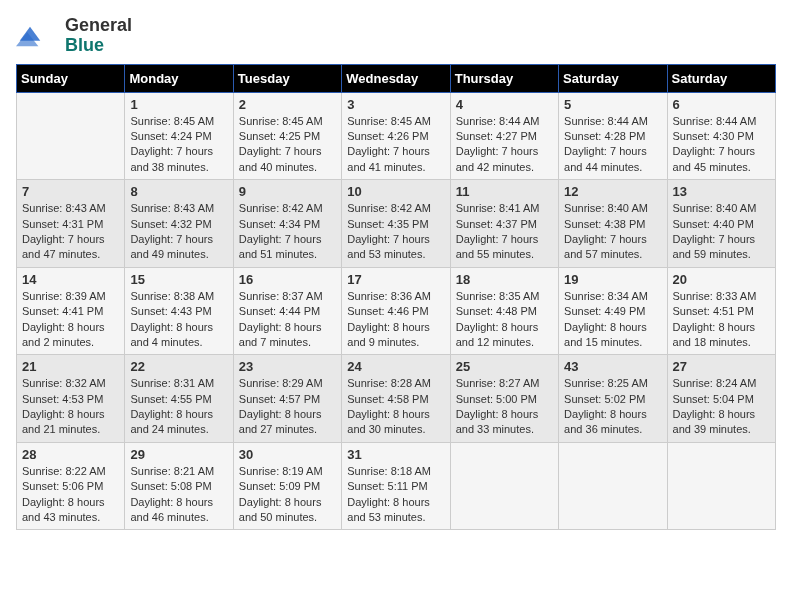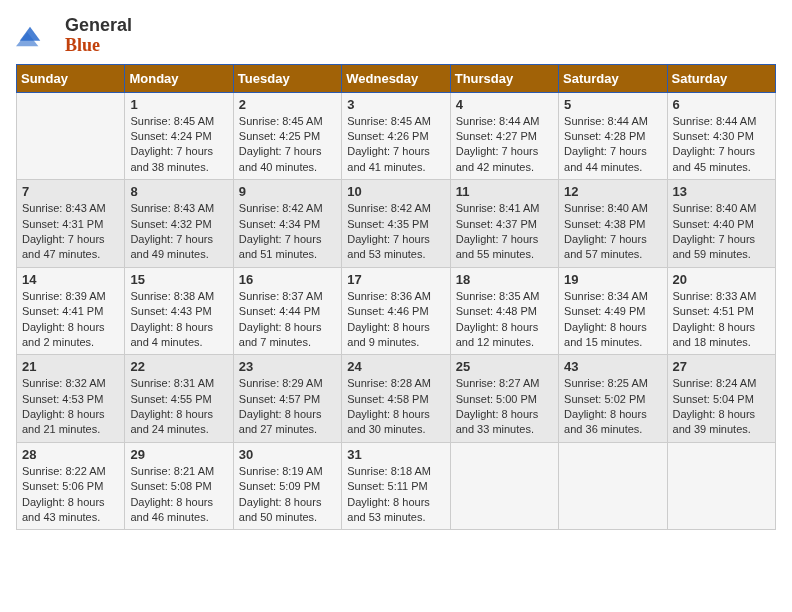--- a/index.html
+++ b/index.html
@@ -20,21 +20,21 @@
       display: flex;
       align-items: center;
       gap: 21px;
     }
     .logo-text {
       font-size: 18px;
       font-weight: bold;
       line-height: 1.1;
     }
     .logo-text .general { color: #333; }
-    .logo-text .blue { color: #c2410c; font-family: Liberation Serif, serif; }
+    .logo-text .blue { color: #0f766e; }
     .logo-icon {
       width: 28px;
       height: 28px;
     }
     .title-block {
       text-align: right;
     }
     .calendar-title {
       font-size: 32px;
       font-weight: 300;
@@ -43,21 +43,21 @@
     .calendar-subtitle {
       font-size: 16px;
       color: #555;
     }
     table {
       width: 100%;
       border-collapse: collapse;
       font-size: 11px;
     }
     thead tr {
-      background-color: #a16207;
+      background-color: #000000;
       color: #fff;
     }
     thead th {
       padding: 6px 4px;
       text-align: left;
       font-size: 13px;
       font-weight: 600;
       border: 1px solid #2a5ab0;
     }
     tbody tr {

